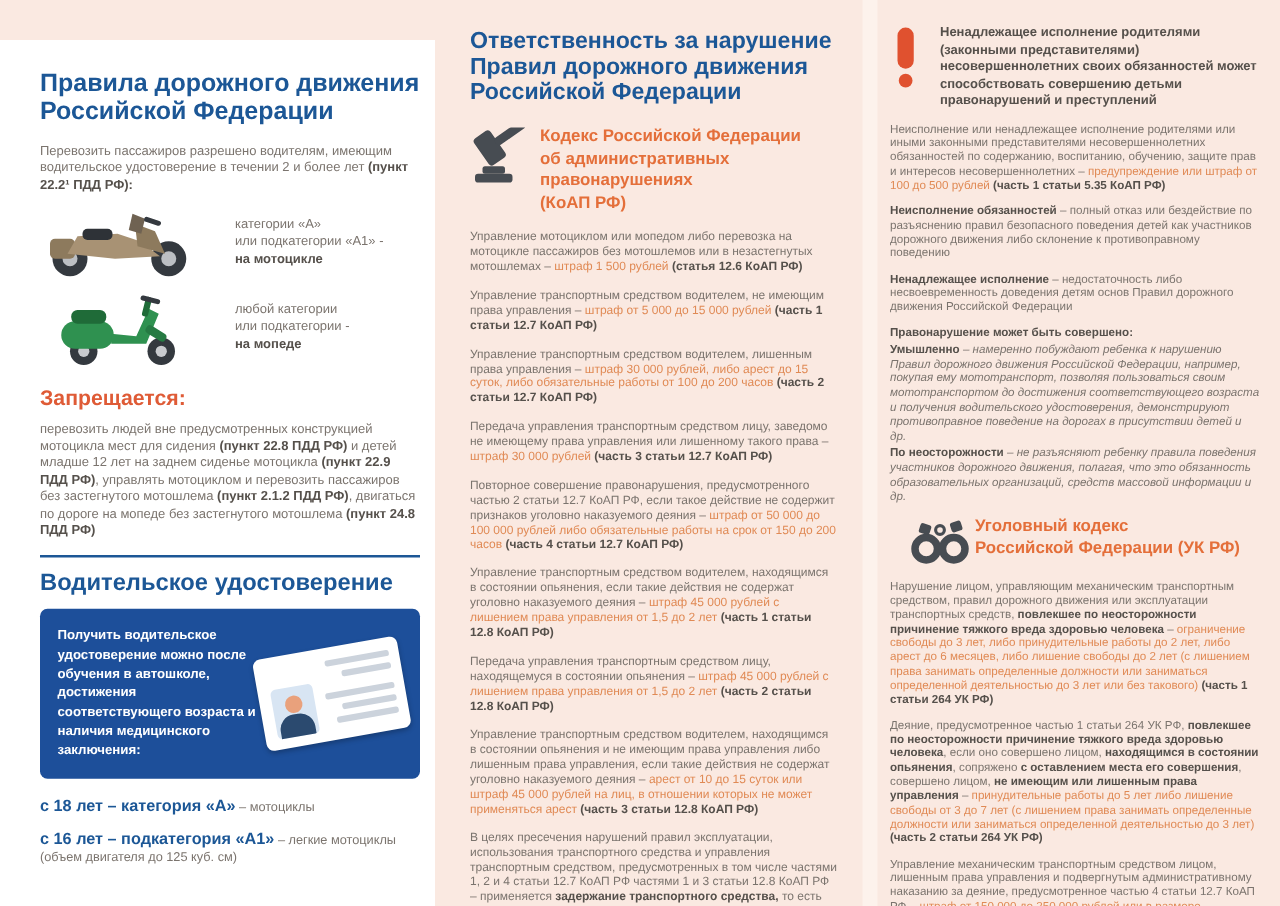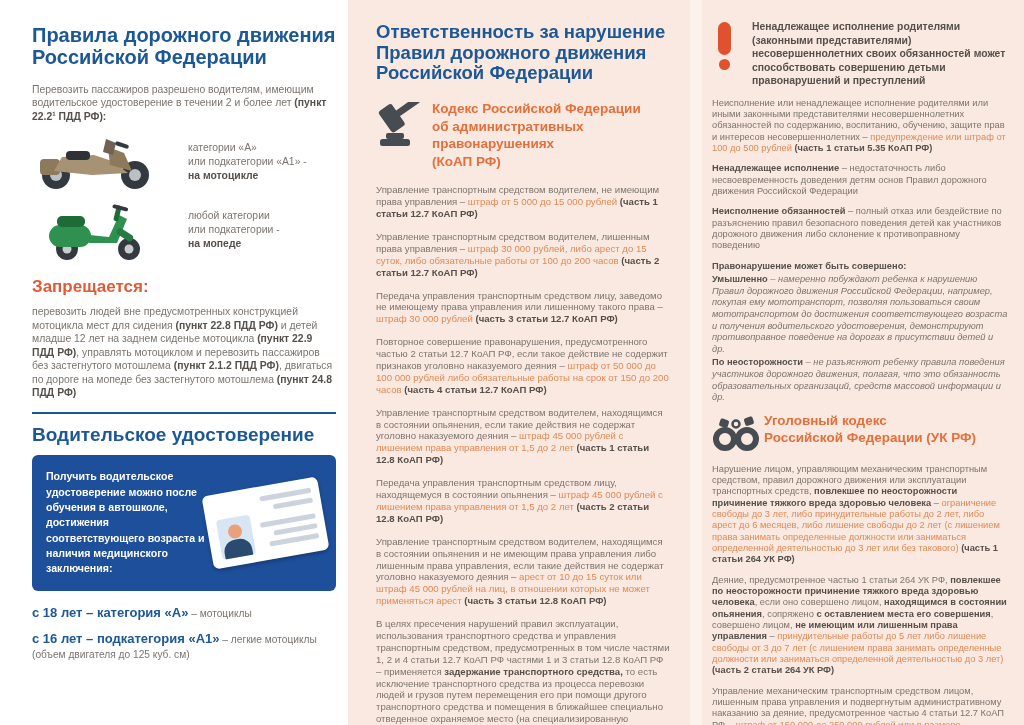--- a/index.html
+++ b/index.html
@@ -1,19 +1,19 @@
 <!DOCTYPE html>
 <html lang="ru"><head>
 <meta charset="utf-8">
 <style>
   html,body{margin:0;padding:0;}
   body{font-family:"Liberation Sans","DejaVu Sans",sans-serif;background:#e8e8e8;}
   .page{position:relative;width:1024px;height:725px;background:#fae9e1;overflow:hidden;display:flex;}
   .col{box-sizing:border-box;}
-  .col-left{width:348px;background:#ffffff;padding:24px 12px 16px 32px;}
+  .col-left{width:348px;background:#ffffff;padding:24px 12px 16px 32px;margin-top:32px;}
   .col-mid{width:342px;padding:22px 20px 14px 28px;}
   .divider{width:12px;background:#fdf2ec;}
   .col-right{width:322px;padding:20px 16px 12px 10px;}
 
   h1.blue{color:#1c5796;font-size:20px;line-height:1.12;margin:0 0 14px 0;font-weight:700;white-space:pre-line;}
   .col-mid h1.blue{font-size:18.5px;margin-bottom:16px;}
   p.body{color:#7b746e;font-size:10.4px;line-height:1.3;margin:0 0 10px 0;}
   .col-mid p.para{color:#7b746e;font-size:9.6px;line-height:1.24;margin:0 0 11px 0;}
   .col-right p.para{color:#7b746e;font-size:9.3px;line-height:1.22;margin:0 0 9px 0;}
   .col-right p.para-tight{color:#7b746e;font-size:9.3px;line-height:1.25;margin:0 0 2px 0;}
@@ -39,21 +39,21 @@
   .blue-box-text{color:#ffffff;font-size:10.6px;font-weight:700;line-height:1.45;width:58%;}
   .card-wrap{width:42%;display:flex;justify-content:center;}
   .license-card{width:118px;height:74px;background:#ffffff;border-radius:6px;transform:rotate(-10deg);box-shadow:0 2px 4px rgba(0,0,0,.25);position:relative;}
   .lc-line{position:absolute;background:#ccd3dc;border-radius:2px;height:5px;}
   .lc-avatar{position:absolute;left:10px;top:26px;width:34px;height:40px;background:#d8e5f3;border-radius:4px;overflow:hidden;}
   .lc-head{position:absolute;left:10px;top:7px;width:14px;height:14px;border-radius:50%;background:#e9a17c;}
   .lc-shoulders{position:absolute;left:3px;top:22px;width:28px;height:20px;border-radius:12px 12px 0 0;background:#2b4a6f;}
 
   .age-list p.age-item{margin:0 0 9px 0;color:#7b746e;font-size:10.2px;line-height:1.3;}
 
-  .icon-head-row{display:flex;align-items:flex-start;margin:4px 0 14px 0;}
+  .icon-head-row{display:flex;align-items:flex-start;margin:4px 0 14px 0;justify-content:center;}
   .icon-cell{flex:0 0 56px;display:flex;justify-content:flex-start;padding-top:2px;}
   .warn-row{display:flex;align-items:flex-start;margin:0 0 10px 0;}
   .warn-icon-cell{flex:0 0 40px;padding-top:2px;}
   .warn-text{color:#55504b;font-size:10.4px;font-weight:700;line-height:1.3;}
 
   .excl-bar{width:13px;height:33px;background:#e0512f;border-radius:7px;margin-left:6px;}
   .excl-dot{width:11px;height:11px;background:#e0512f;border-radius:50%;margin:4px 0 0 7px;}
 </style>
 </head>
 <body>
@@ -150,20 +150,21 @@
           <rect x="10" y="31" width="18" height="6" rx="2"></rect>
           <rect x="4" y="37" width="30" height="7" rx="2.5"></rect>
         </svg>
       </div>
       <div class="orange-head koap-head">Кодекс Российской Федерации
 об административных правонарушениях
 (КоАП РФ)</div>
     </div>
 
     <div>
+        <p class="para"><span class="s-n">Управление мотоциклом или мопедом либо перевозка на мотоцикле пассажиров без мотошлемов или в незастегнутых мотошлемах – </span><span class="s-o">штраф 1 500 рублей </span><span class="s-b">(статья 12.6 КоАП РФ)</span></p>
         <p class="para"><span class="s-n">Управление транспортным средством водителем, не имеющим права управления – </span><span class="s-o">штраф от 5 000 до 15 000 рублей </span><span class="s-b">(часть 1 статьи 12.7 КоАП РФ)</span></p>
         <p class="para"><span class="s-n">Управление транспортным средством водителем, лишенным права управления – </span><span class="s-o">штраф 30 000 рублей, либо арест до 15 суток, либо обязательные работы от 100 до 200 часов </span><span class="s-b">(часть 2 статьи 12.7 КоАП РФ)</span></p>
         <p class="para"><span class="s-n">Передача управления транспортным средством лицу, заведомо не имеющему права управления или лишенному такого права – </span><span class="s-o">штраф 30 000 рублей </span><span class="s-b">(часть 3 статьи 12.7  КоАП РФ)</span></p>
         <p class="para"><span class="s-n">Повторное совершение правонарушения, предусмотренного частью 2 статьи 12.7 КоАП РФ, если такое действие не содержит признаков уголовно наказуемого деяния – </span><span class="s-o">штраф от 50 000 до 100 000 рублей либо обязательные работы на срок от 150 до 200 часов </span><span class="s-b">(часть 4 статьи 12.7 КоАП РФ)</span></p>
         <p class="para"><span class="s-n">Управление транспортным средством водителем, находящимся в состоянии опьянения, если такие действия не содержат уголовно наказуемого деяния  – </span><span class="s-o">штраф 45 000 рублей с лишением права управления от 1,5 до 2 лет </span><span class="s-b">(часть 1 статьи 12.8 КоАП РФ)</span></p>
         <p class="para"><span class="s-n">Передача управления транспортным средством лицу, находящемуся в состоянии опьянения – </span><span class="s-o">штраф 45 000 рублей с лишением права управления от 1,5 до 2 лет </span><span class="s-b">(часть 2 статьи 12.8 КоАП РФ)</span></p>
         <p class="para"><span class="s-n">Управление транспортным средством водителем, находящимся в состоянии опьянения и не имеющим права управления либо лишенным права управления, если такие действия не содержат уголовно наказуемого деяния – </span><span class="s-o">арест от 10 до 15 суток или штраф 45 000 рублей на лиц, в отношении которых не может применяться арест </span><span class="s-b">(часть 3 статьи 12.8 КоАП РФ)</span></p>
         <p class="para"><span class="s-n">В целях пресечения нарушений правил эксплуатации, использования транспортного средства и управления транспортным средством, предусмотренных в том числе частями 1, 2 и 4 статьи 12.7 КоАП РФ частями 1 и 3 статьи  12.8 КоАП РФ – применяется </span><span class="s-b">задержание транспортного средства,</span><span class="s-n"> то есть исключение транспортного средства из процесса перевозки людей и грузов путем перемещения его при помощи другого транспортного средства и помещения в ближайшее специально отведенное охраняемое место (на специализированную стоянку), и хранение на специализированной стоянке до устранения причины задержания </span></p>
       </div>
   </div>
@@ -174,22 +175,22 @@
     <div class="warn-row">
       <div class="warn-icon-cell">
         <div class="excl-bar"></div>
           <div class="excl-dot"></div>
       </div>
       <div class="warn-text">Ненадлежащее исполнение родителями (законными представителями) несовершеннолетних своих обязанностей может способствовать совершению детьми правонарушений и преступлений</div>
     </div>
 
     <div>
         <p class="para"><span class="s-n">Неисполнение или ненадлежащее исполнение родителями или иными законными представителями несовершеннолетних обязанностей по содержанию, воспитанию, обучению, защите прав и интересов несовершеннолетних – </span><span class="s-o">предупреждение или штраф от 100 до 500 рублей </span><span class="s-b">(часть 1 статьи 5.35 КоАП РФ)</span></p>
+        <p class="para"><span class="s-b">Неисполнение обязанностей</span><span class="s-n"> – полный отказ или бездействие по разъяснению правил безопасного поведения детей как участников дорожного движения либо склонение к противоправному поведению</span></p>
         <p class="para"><span class="s-b">Ненадлежащее исполнение</span><span class="s-n"> – недостаточность либо несвоевременность доведения детям основ Правил дорожного движения Российской Федерации</span></p>
-        <p class="para"><span class="s-b">Неисполнение обязанностей</span><span class="s-n"> – полный отказ или бездействие по разъяснению правил безопасного поведения детей как участников дорожного движения либо склонение к противоправному поведению</span></p>
       </div>
     <div style="margin-bottom:8px;">
         <p class="para-tight"><span class="s-ib">Правонарушение может быть совершено:</span></p>
         <p class="para-tight"><span class="s-ib">Умышленно</span><span class="s-i"> – намеренно побуждают ребенка к нарушению Правил дорожного движения Российской Федерации, например, покупая ему мототранспорт, позволяя пользоваться своим мототранспортом до достижения соответствующего возраста и получения водительского удостоверения, демонстрируют противоправное поведение на дорогах в присутствии детей и др.</span></p>
         <p class="para-tight"><span class="s-ib">По неосторожности</span><span class="s-i"> – не разъясняют ребенку правила поведения участников дорожного движения, полагая, что это обязанность образовательных организаций, средств массовой информации и др.</span></p>
       </div>
 
     <div class="icon-head-row" style="margin:8px 0 10px 0;">
       <div class="icon-cell" style="flex:0 0 52px;">
         <svg width="48" height="40" viewBox="0 0 48 40">

